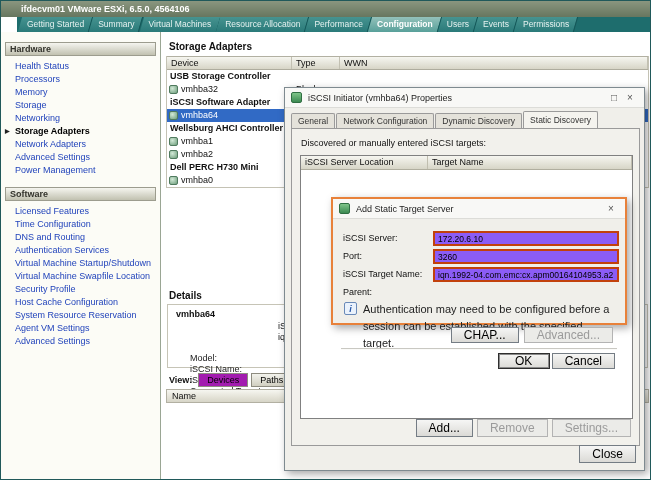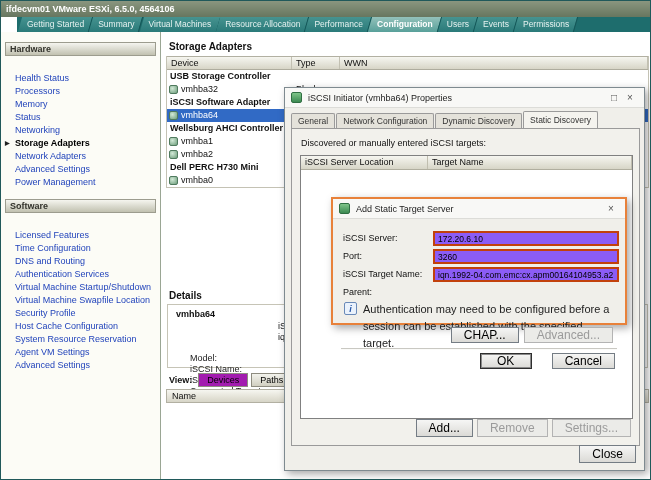--- a/index.html
+++ b/index.html
@@ -1,32 +1,32 @@
 <!DOCTYPE html>
 <html><head>
 <meta charset="utf-8">
 <style>
   *{margin:0;padding:0;box-sizing:border-box;}
   body{background:#b9b9b9;font-family:"Liberation Sans",sans-serif;}
   #screen{position:relative;width:651px;height:480px;background:#fff;border:1px solid #20595a;overflow:hidden;font-size:9px;color:#111;}
 
   
-  .titlebar{position:absolute;left:0;top:0;width:100%;height:16px;background:linear-gradient(#8a967f,#67765f);color:#fff;font-weight:bold;font-size:9px;line-height:16px;padding-left:5px;}
+  .titlebar{position:absolute;left:0;top:0;width:100%;height:16px;background:linear-gradient(#8a967f,#67765f);color:#fff;font-weight:bold;font-size:9px;line-height:16px;padding-left:20px;}
 
   
   .tabbar{position:absolute;left:16px;top:16px;width:100%;height:15px;background:#1e6d6d;display:flex;padding-left:3px;overflow:hidden;}
   .vtab{position:relative;height:15px;line-height:15px;padding:0 7px;color:#e6f2f0;font-size:8.5px;cursor:default;}
   .vtab::before{content:"";position:absolute;inset:0;background:linear-gradient(#469390,#2a7a79);transform:skewX(-16deg);border-right:1px solid #155758;}
   .vtab.active::before{background:linear-gradient(#93c1ba,#58a09a);}
   .vtab span{position:relative;}
   .vtab.active span{color:#fff;font-weight:bold;}
 
   
   .sidebar{position:absolute;left:0;top:31px;width:160px;bottom:0;background:#fcfcf6;border-right:1px solid #9aa694;}
-  .secbar{margin:10px 4px 16px 4px;height:14px;line-height:12px;padding-left:4px;font-weight:bold;color:#33332c;background:linear-gradient(#f5f5ef,#c1c1b0);border:1px solid #9c9c8e;}
+  .secbar{margin:10px 4px 4px 4px;height:14px;line-height:12px;padding-left:4px;font-weight:bold;color:#33332c;background:linear-gradient(#f5f5ef,#c1c1b0);border:1px solid #9c9c8e;}
   .navitem{display:block;padding:1px 0 2px 14px;color:#2244bb;cursor:pointer;position:relative;white-space:nowrap;overflow:hidden;}
   .navitem.selected{color:#000;font-weight:bold;}
   .navitem .arr{position:absolute;left:4px;top:2px;color:#222;font-size:6px;}
 
   
   .main{position:absolute;left:160px;top:31px;right:0;bottom:0;background:#fff;}
   .main-title{position:absolute;left:8px;top:9px;font-weight:bold;font-size:10px;}
   .adapters{position:absolute;left:5px;top:24px;width:483px;border:1px solid #c4c2b4;border-top:none;background:#fff;}
   .thead{display:grid;grid-template-columns:125px 48px 1fr;height:14px;background:linear-gradient(#f6f6f0,#d7d5c7);border-top:1px solid #b2b0a2;border-bottom:1px solid #aeac9e;}
   .thead div{padding:1px 4px;border-right:1px solid #c2c0b2;cursor:default;}
@@ -73,21 +73,21 @@
   .btn.default{border:1px solid #2e2e2e;box-shadow:inset 0 0 0 1px #8a8a8a;}
   .dlg-close-btn{position:absolute;right:8px;bottom:7px;min-width:46px;text-align:right;}
 
   #adddlg{left:330px;top:196px;width:296px;height:128px;border:2px solid #e8813a;z-index:20;background:#f0efea;}
   .frow-lbl{position:absolute;left:10px;line-height:15px;}
   .tin{position:absolute;left:100px;width:186px;height:15px;border:2px solid #c2410c;background:#8b5cf6;font-size:8.5px;font-family:"Liberation Sans",sans-serif;padding:0 3px;}
   .info-ico{position:absolute;left:11px;top:103px;width:13px;height:13px;border:1px solid #6a8ab8;border-radius:2px;background:#eaf2fc;color:#2a5aaa;font-weight:bold;font-style:italic;text-align:center;line-height:12px;font-size:9px;}
   .note-text{position:absolute;left:30px;top:102px;width:252px;line-height:17px;font-size:11px;color:#222;}
   .chap-row{position:absolute;right:12px;top:128px;display:flex;gap:5px;}
   .sep{position:absolute;left:8px;right:8px;top:149px;border-top:1px solid #c9c8c2;border-bottom:1px solid #fbfbf9;}
-  .ok-row{position:absolute;right:10px;top:154px;display:flex;gap:20px;}
+  .ok-row{position:absolute;right:10px;top:154px;display:flex;gap:2px;}
   .ok-row .btn, .chap-row .btn{height:16px;line-height:14px;min-width:52px;}
 </style>
 </head>
 <body>
 
 <div id="screen">
 
   <div class="titlebar">
     <span>ifdecvm01 VMware ESXi, 6.5.0, 4564106</span>
   </div>
@@ -102,21 +102,21 @@
     <div class="vtab"><span>Users</span></div>
     <div class="vtab"><span>Events</span></div>
     <div class="vtab"><span>Permissions</span></div>
   </div>
 
   <div class="sidebar">
     <div class="secbar">Hardware</div>
     <div class="navitem"><span>Health Status</span></div>
     <div class="navitem"><span>Processors</span></div>
     <div class="navitem"><span>Memory</span></div>
-    <div class="navitem"><span>Status</span></div>
+    <div class="navitem"><span>Storage</span></div>
     <div class="navitem"><span>Networking</span></div>
     <div class="navitem selected">
       <span class="arr">▶</span>
       <span>Storage Adapters</span>
     </div>
     <div class="navitem"><span>Network Adapters</span></div>
     <div class="navitem"><span>Advanced Settings</span></div>
     <div class="navitem"><span>Power Management</span></div>
 
     <div class="secbar">Software</div>

